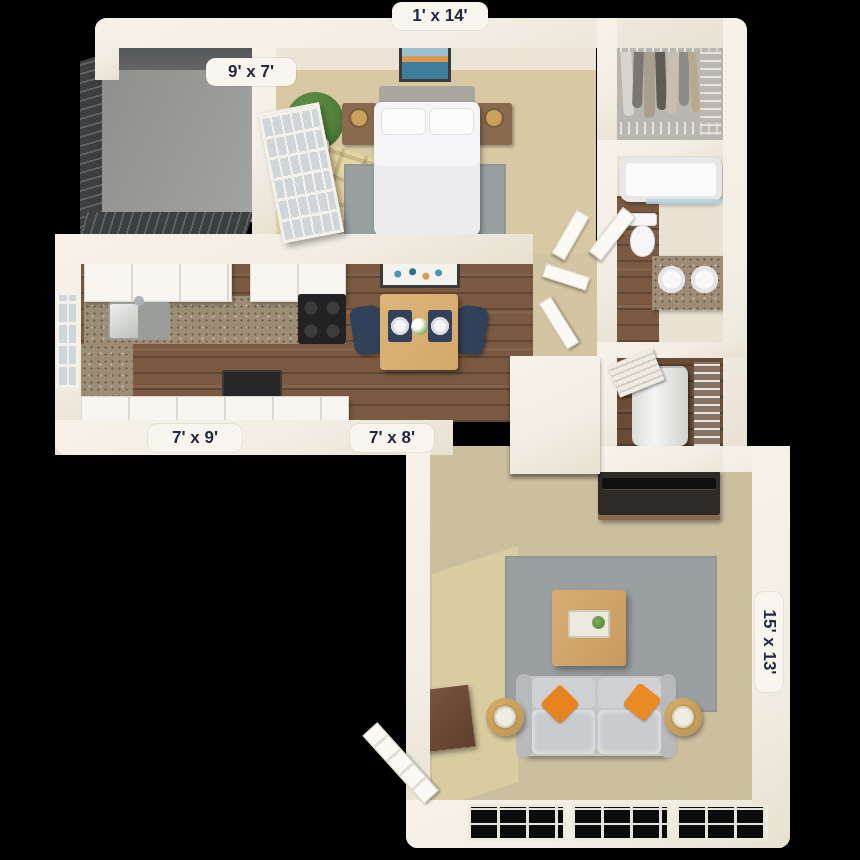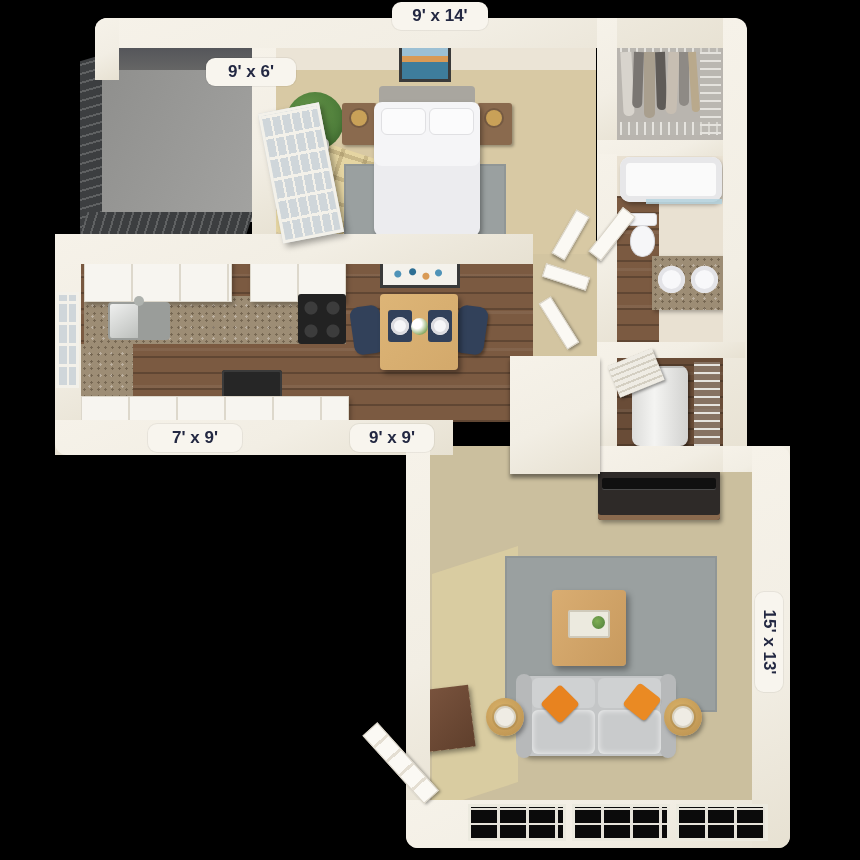--- a/index.html
+++ b/index.html
@@ -222,19 +222,19 @@
   <div class="wall" style="left:723px;top:446px;width:67px;height:26px;"></div>
   <div class="wall rbl" style="left:406px;top:446px;width:24px;height:402px;"></div>
   <div class="wall rbl rbr" style="left:406px;top:800px;width:384px;height:48px;"></div>
   <div class="wall rtr rbr" style="left:752px;top:446px;width:38px;height:402px;"></div>
   <div class="wall" style="left:510px;top:356px;width:90px;height:118px;box-shadow:0 4px 4px rgba(0,0,0,.45);"></div>
 
   <div class="win" style="left:468px;top:804px;width:98px;height:37px;"></div>
   <div class="win" style="left:572px;top:804px;width:98px;height:37px;"></div>
   <div class="win" style="left:676px;top:804px;width:92px;height:37px;"></div>
 
-  <div class="tab" style="left:392px;top:2px;width:96px;">9' x 14'</div>
-  <div class="tab" style="left:206px;top:58px;width:90px;">9' x 6'</div>
+  <div class="tab" style="left:392px;top:2px;width:96px;">1' x 14'</div>
+  <div class="tab" style="left:206px;top:58px;width:90px;">9' x 7'</div>
   <div class="tab" style="left:148px;top:424px;width:94px;">7' x 9'</div>
-  <div class="tab" style="left:350px;top:424px;width:84px;">9' x 9'</div>
+  <div class="tab" style="left:350px;top:424px;width:84px;">7' x 8'</div>
   <div class="tab" style="left:719px;top:628px;width:100px;transform:rotate(90deg);">15' x 13'</div>
 
 </div>
 
 </body></html>

